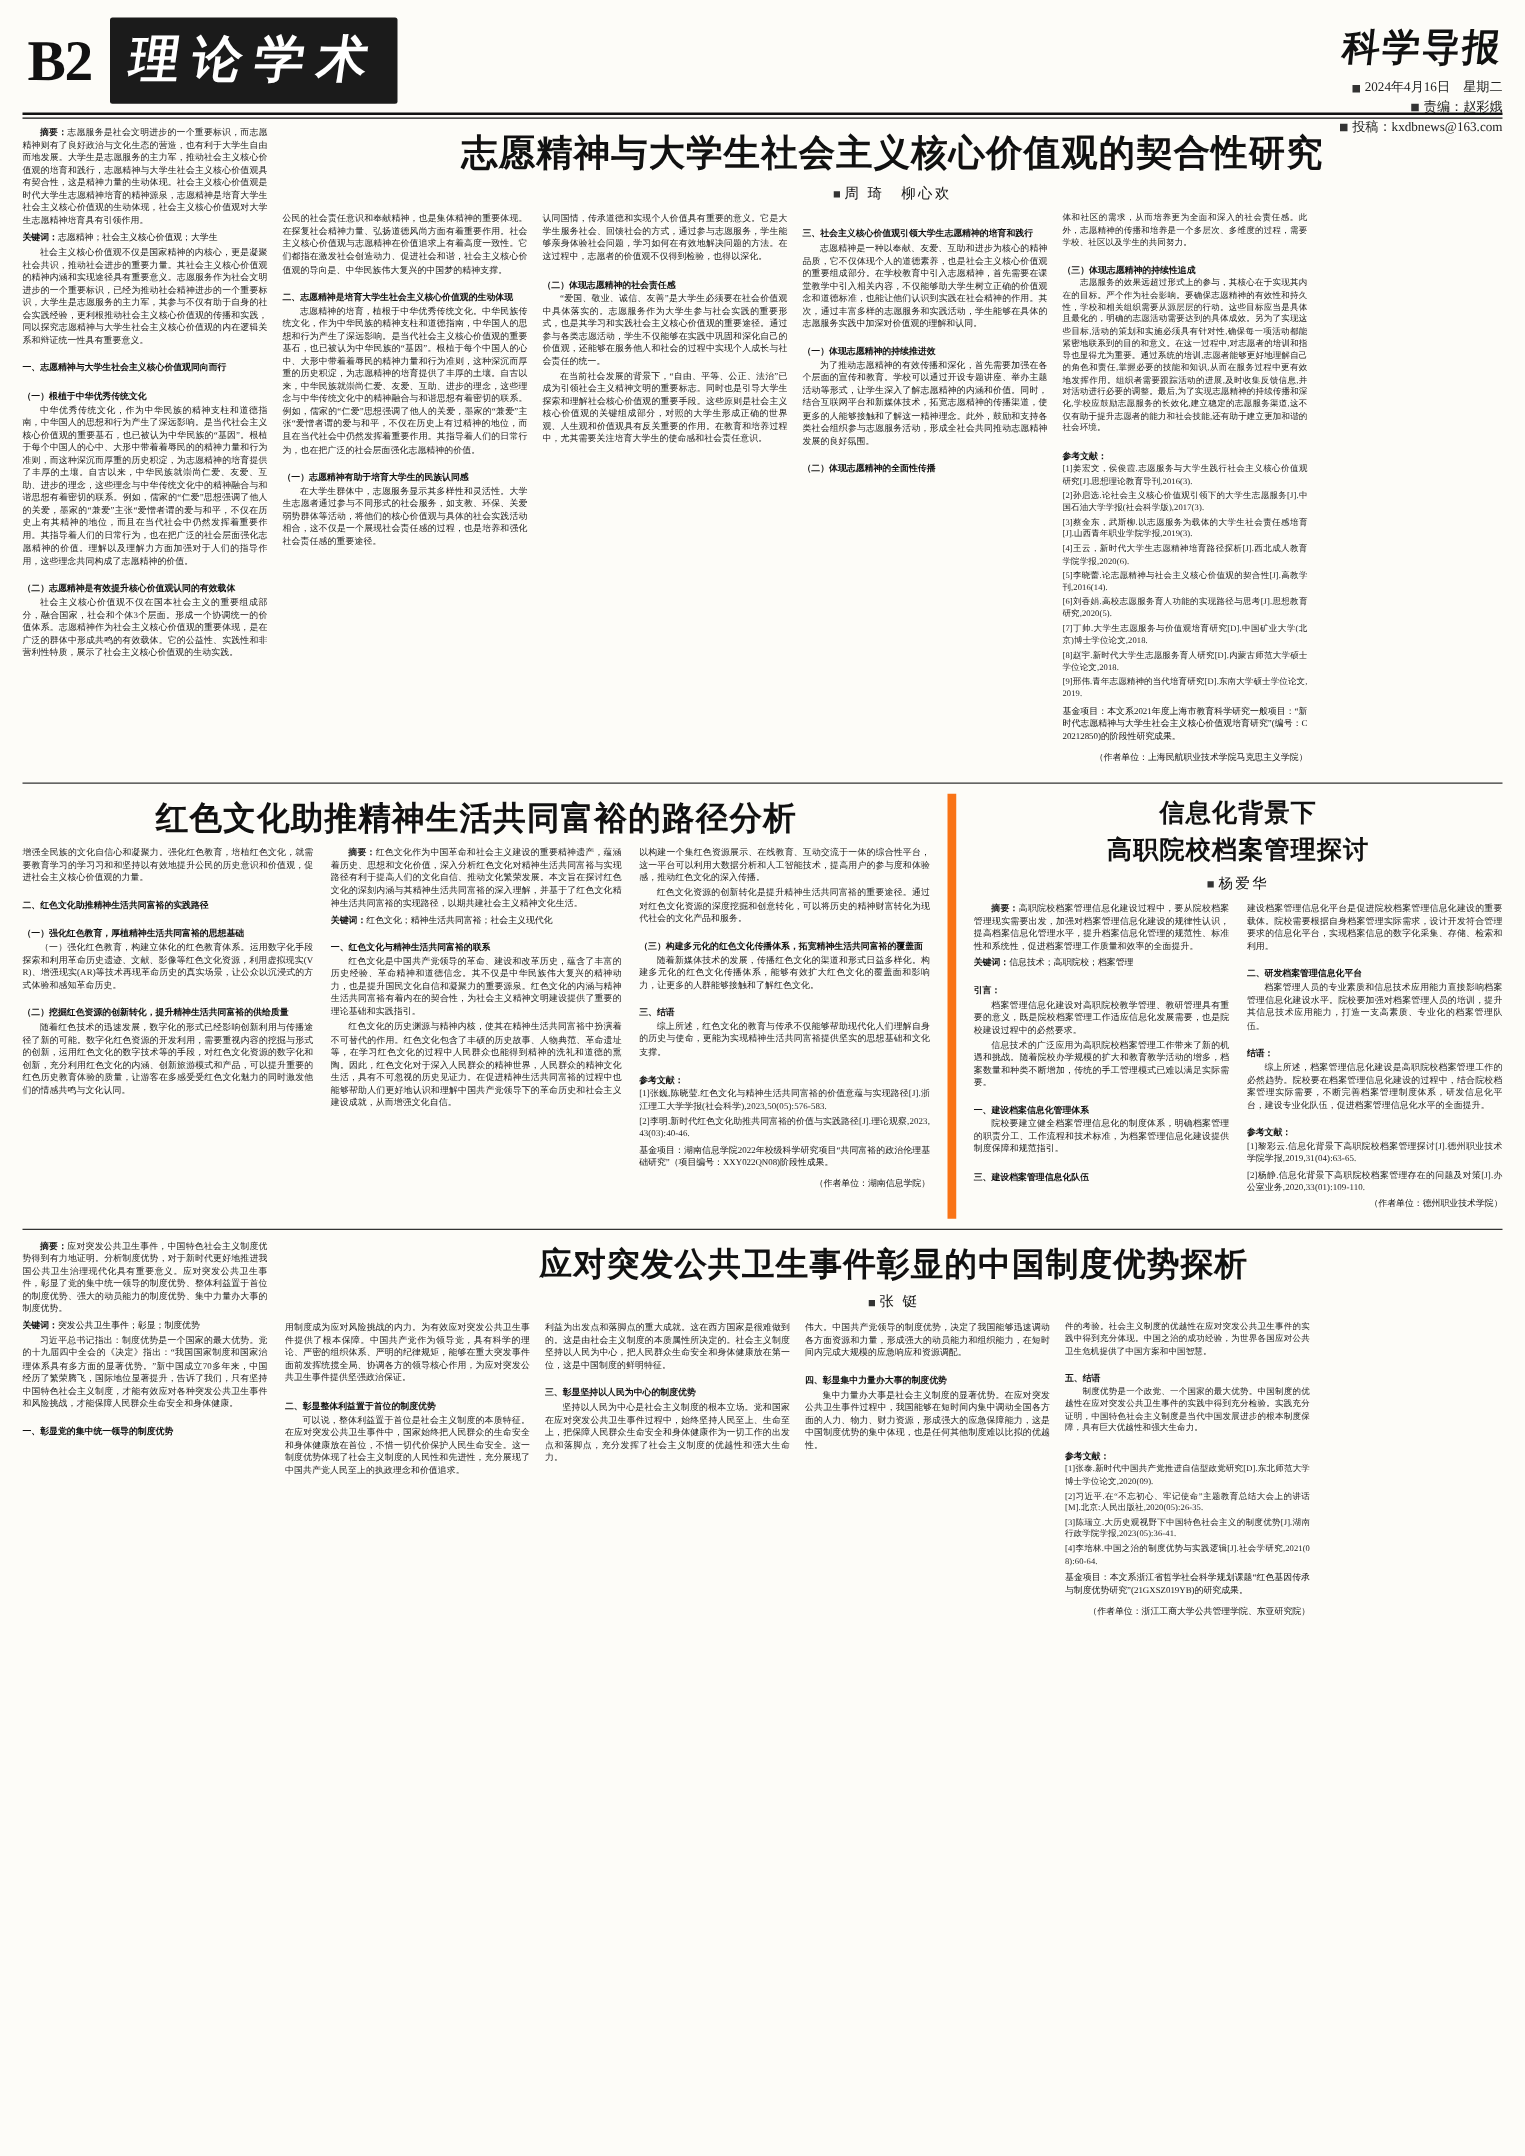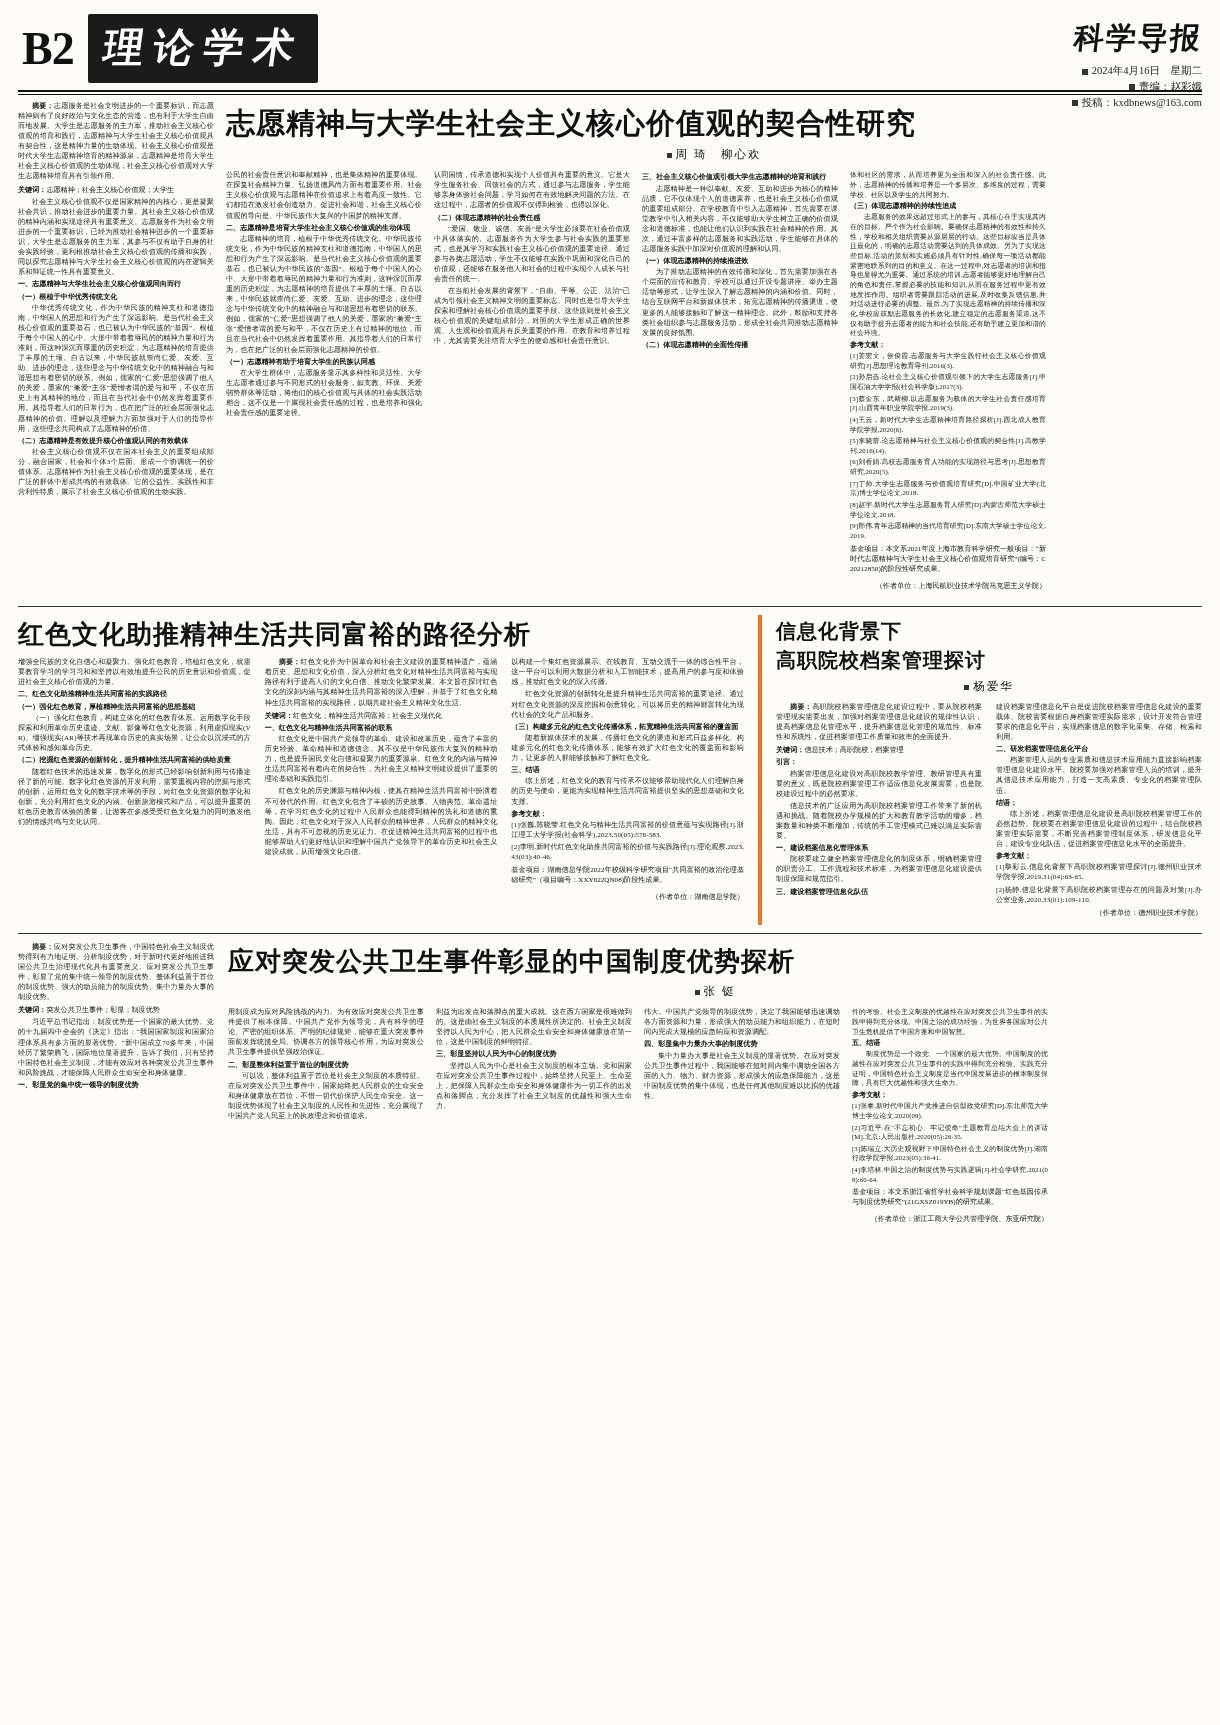--- a/index.html
+++ b/index.html
@@ -41,20 +41,21 @@
   .mh-meta { font-size:10.5px; line-height:1.5; color:#222; }
   .mh-meta div { white-space:nowrap; }
   .sq { display:inline-block; width:6px; height:6px; background:#333; margin-right:4px; vertical-align:middle; }
 
   .rule-thick { border-top:2.5px solid #111; margin:4px 0 0 0; }
   .rule-thin { border-top:1px solid #111; margin:2px 0 6px 0; }
   .rule-plain { border-top:1px solid #333; margin:8px 0 8px 0; }
 
   
   .art-headline {
+    text-align:center;
     font-weight:bold;
     font-family:"Liberation Serif", serif;
     letter-spacing:1px;
     line-height:1.25;
   }
   .h1 { font-size:29px; margin:4px 0 6px; }
   .h2 { font-size:26px; margin:4px 0 6px; }
   .h3 { font-size:20px; margin:4px 0 6px; }
   .byline {
     text-align:center; font-size:11.5px; margin-bottom:8px; letter-spacing:2px;
@@ -69,38 +70,38 @@
     line-height:1.42;
     text-align:justify;
     text-justify:inter-ideograph;
     color:#1a1a1a;
     letter-spacing:0.1px;
     margin:0 0 2px 0;
     word-break:break-all;
   }
   .tx.ind { text-indent:14px; }
   .lbl { font-weight:bold; }
-  .sub { font-size:7.1px; font-weight:bold; line-height:1.45; margin:2px 0 1px; }
+  .sub { font-size:7.1px; font-weight:bold; line-height:1.45; margin:12px 0 1px; }
   .kw { font-size:7.1px; line-height:1.45; margin:3px 0 2px; text-align:justify; word-break:break-all;}
   .refs .tx { font-size:6.8px; }
 
   
   .block { position:relative; }
 
   
   .a1-wrap { display:flex; gap:12px; }
   .a1-c1 { width:196px; }
   .a1-c2 { flex:1; }
   .a1-body { display:flex; gap:12px; }
   .a1-body .col { width:196px; flex:0 0 196px; }
 
   
   .band { display:flex; gap:14px; }
   .band-left { flex:0 0 726px; }
-  .band-right { flex:1; padding-left:14px; border-left:4px solid #f97316; }
+  .band-right { flex:1; padding-left:14px; border-left:7px solid #f97316; }
 
   .footer-note { font-size:7.1px; text-align:right; margin-top:3px; }
   .fund { font-size:7.1px; margin-top:3px; text-align:justify; word-break:break-all;}
 </style>
 </head>
 <body>
 
 <div class="page">
 
   <div class="masthead">

